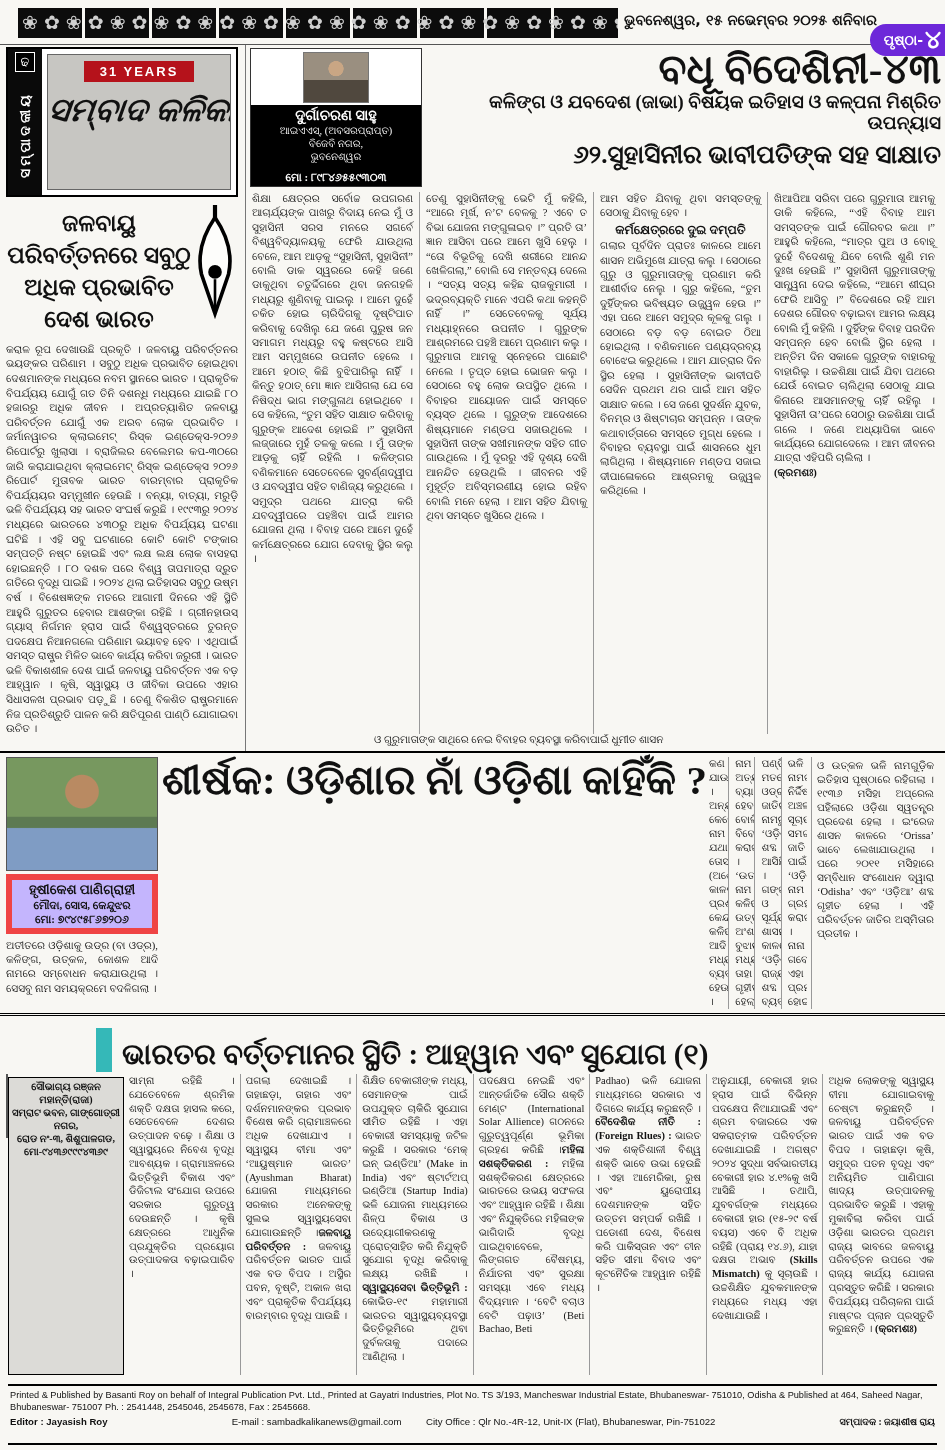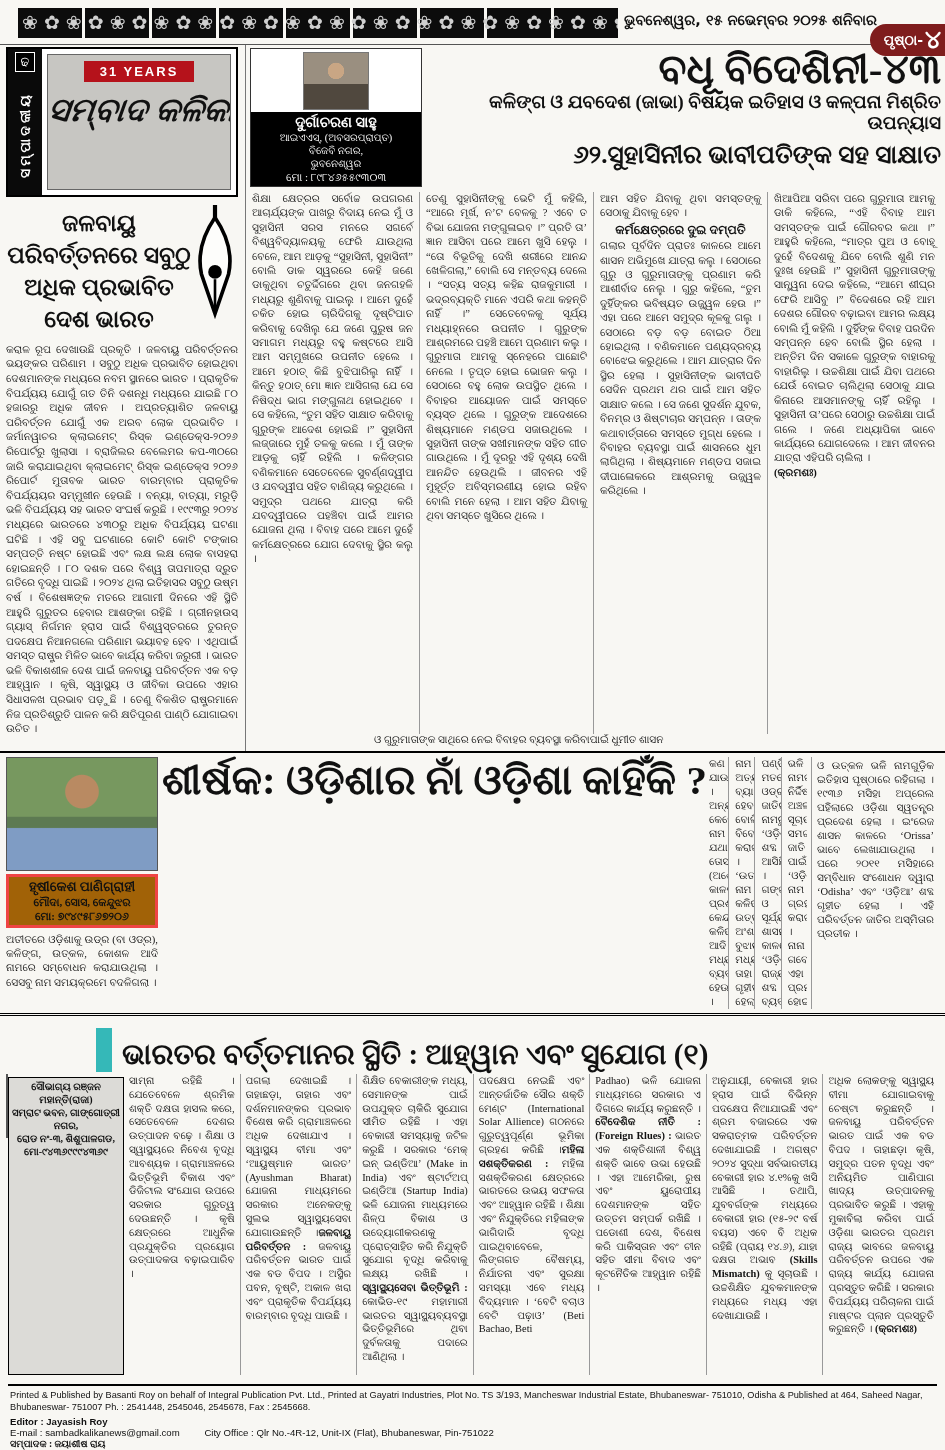--- a/index.html
+++ b/index.html
@@ -7,21 +7,21 @@
         font-family:"Liberation Serif","DejaVu Sans",serif;position:relative;overflow:hidden;
         box-sizing:border-box;}
   
   .topbar{position:relative;height:44px;}
   .ornament{position:absolute;left:18px;top:8px;width:600px;height:30px;background:#0c0c0c;
             color:#cfcfcf;font-size:19px;line-height:30px;overflow:hidden;white-space:nowrap;
             letter-spacing:6px;padding:0 4px;box-sizing:border-box;
             background-image:repeating-linear-gradient(90deg,transparent 0 64px,#f8f7f3 64px 67px);}
   .date-line{position:absolute;right:68px;top:12px;font-weight:bold;font-size:14.5px;
              font-family:"DejaVu Sans",sans-serif;}
-  .page-badge{position:absolute;right:0;top:24px;background:#7f1d1d;color:#fff;z-index:3;
+  .page-badge{position:absolute;right:0;top:24px;background:#6d28d9;color:#fff;z-index:3;
               border-radius:20px 0 0 20px;padding:1px 4px 1px 14px;display:flex;align-items:center;
               font-family:"DejaVu Sans",sans-serif;}
   .page-badge .lbl{font-size:14px;font-weight:bold;}
   .page-badge .num{font-size:25px;font-weight:bold;margin-left:2px;}
   
   .main{display:flex;height:706px;border-top:1px solid #555;}
   .editorial{width:246px;box-sizing:border-box;border-right:1px solid #777;
              padding:2px 7px 0 6px;display:flex;flex-direction:column;}
   .masthead{height:150px;border:2px solid #000;background:#fff;display:flex;box-sizing:border-box;}
   .mh-strip{width:34px;background:#0a0a0a;color:#fff;display:flex;flex-direction:column;
@@ -50,40 +50,40 @@
   .a1{flex:1;display:flex;flex-direction:column;box-sizing:border-box;min-width:0;}
   .a1-header{display:flex;height:142px;padding:3px 4px 0 4px;box-sizing:border-box;}
   .author-card{width:172px;box-sizing:border-box;border:1px solid #333;background:#fff;
                display:flex;flex-direction:column;}
   .a1-photo{width:64px;height:56px;margin:3px auto 2px;border:1px solid #777;
             background:radial-gradient(circle at 50% 32%,#c9a684 16%,rgba(0,0,0,0) 17%),
                        linear-gradient(180deg,#9a8f80 0 55%,#50483e 56%);}
   .a1-box{background:#000;color:#fff;flex:1;text-align:center;padding:2px 1px;}
   .a1-box .nm{font-size:14.5px;font-weight:bold;display:block;}
   .a1-box .ln{font-size:10.3px;display:block;line-height:13px;}
-  .a1-box .ph{font-size:11px;font-weight:normal;display:block;margin-top:1px;}
+  .a1-box .ph{font-size:11px;font-weight:bold;display:block;margin-top:8px;}
   .a1-titles{flex:1;text-align:right;min-width:0;}
   .a1-title{font-size:41px;font-weight:bold;margin:0;line-height:1.05;}
   .a1-sub{font-size:18.5px;font-weight:bold;margin-top:1px;}
   .a1-kicker{font-size:25px;font-weight:bold;margin-top:7px;}
   .a1-cols{flex:1;display:flex;padding:5px 4px 0;box-sizing:border-box;overflow:hidden;}
   .col{flex:1;padding:0 6px;box-sizing:border-box;border-left:1px solid #999;
        font-size:10.6px;line-height:14.4px;text-align:justify;overflow:hidden;min-width:0;}
   .col:first-child{border-left:none;padding-left:2px;}
   .col .chead{display:block;font-size:12.5px;font-weight:bold;text-align:center;margin:2px 0;}
   .col .chead:empty{margin:0;}
   .continued{font-weight:bold;}
   .a1-bottom{height:17px;font-size:10.6px;padding-left:128px;overflow:hidden;}
   
   .a2{height:262px;border-top:2px solid #000;display:flex;padding:4px 6px;box-sizing:border-box;}
   .a2-left{width:152px;flex:0 0 152px;display:flex;flex-direction:column;}
   .a2-photo{height:112px;border:1px solid #555;
             background:radial-gradient(circle at 50% 30%,#b98a62 15%,rgba(0,0,0,0) 16%),
                        linear-gradient(180deg,#77985f 0 52%,#5d7a52 53% 62%,#7f9cc4 63%);}
-  .a2-box{border:3px solid #ef4444;background:#a16207;text-align:center;padding:2px 1px;margin-top:3px;}
+  .a2-box{border:6px solid #ef4444;background:#c4b5fd;text-align:center;padding:2px 1px;margin-top:3px;}
   .a2-box .nm{font-size:13.5px;font-weight:bold;display:block;}
   .a2-box .ln{font-size:11px;font-weight:bold;display:block;line-height:14px;}
   .a2-left-text{flex:1;font-size:10.6px;line-height:14.2px;text-align:justify;margin-top:5px;overflow:hidden;}
   .a2-mid{flex:1;display:flex;flex-direction:row;padding:0 4px;min-width:0;}
   .a2-title{font-size:41px;font-weight:bold;text-align:center;line-height:1.05;margin:2px 0 9px;}
   .a2-cols{flex:1;display:flex;overflow:hidden;}
   .a2-cols .col{font-size:10.5px;line-height:14px;}
   .a2-right{width:128px;flex:0 0 128px;border-left:1px solid #999;padding:2px 5px;
             font-size:10.5px;line-height:14px;text-align:justify;overflow:hidden;box-sizing:border-box;}
   
@@ -99,21 +99,21 @@
   .a3-box{border:1px solid #000;background:#dcdbd7;font-size:10px;font-weight:bold;
           text-align:center;padding:2px 1px;margin-top:3px;line-height:13px;}
   .a3-left-text{flex:1;font-size:10.4px;line-height:13.8px;text-align:justify;margin-top:4px;overflow:hidden;}
   .a3-cols{flex:1;display:flex;min-width:0;}
   .a3-cols .col{font-size:10.4px;line-height:13.8px;padding:0 5px;}
   .rhead{font-weight:bold;}
   
   .footer{margin:5px 8px 0;border-top:2px solid #000;font-family:"Liberation Sans",sans-serif;}
   .f-inner{border-bottom:2px solid #000;padding:3px 2px 15px;}
   .f-line1{font-size:9.2px;line-height:12px;}
-  .f-row2{display:flex;font-size:9.6px;margin-top:3px;align-items:baseline;flex-direction:column;}
+  .f-row2{display:flex;font-size:9.6px;margin-top:3px;align-items:baseline;}
   .f-editor{font-weight:bold;}
   .f-center{flex:1;text-align:center;}
   .f-email{margin-right:22px;}
   .f-odia{font-weight:bold;font-family:"Liberation Serif",serif;}
 </style>
 </head>
 <body>
 
 <div class="page">
 

